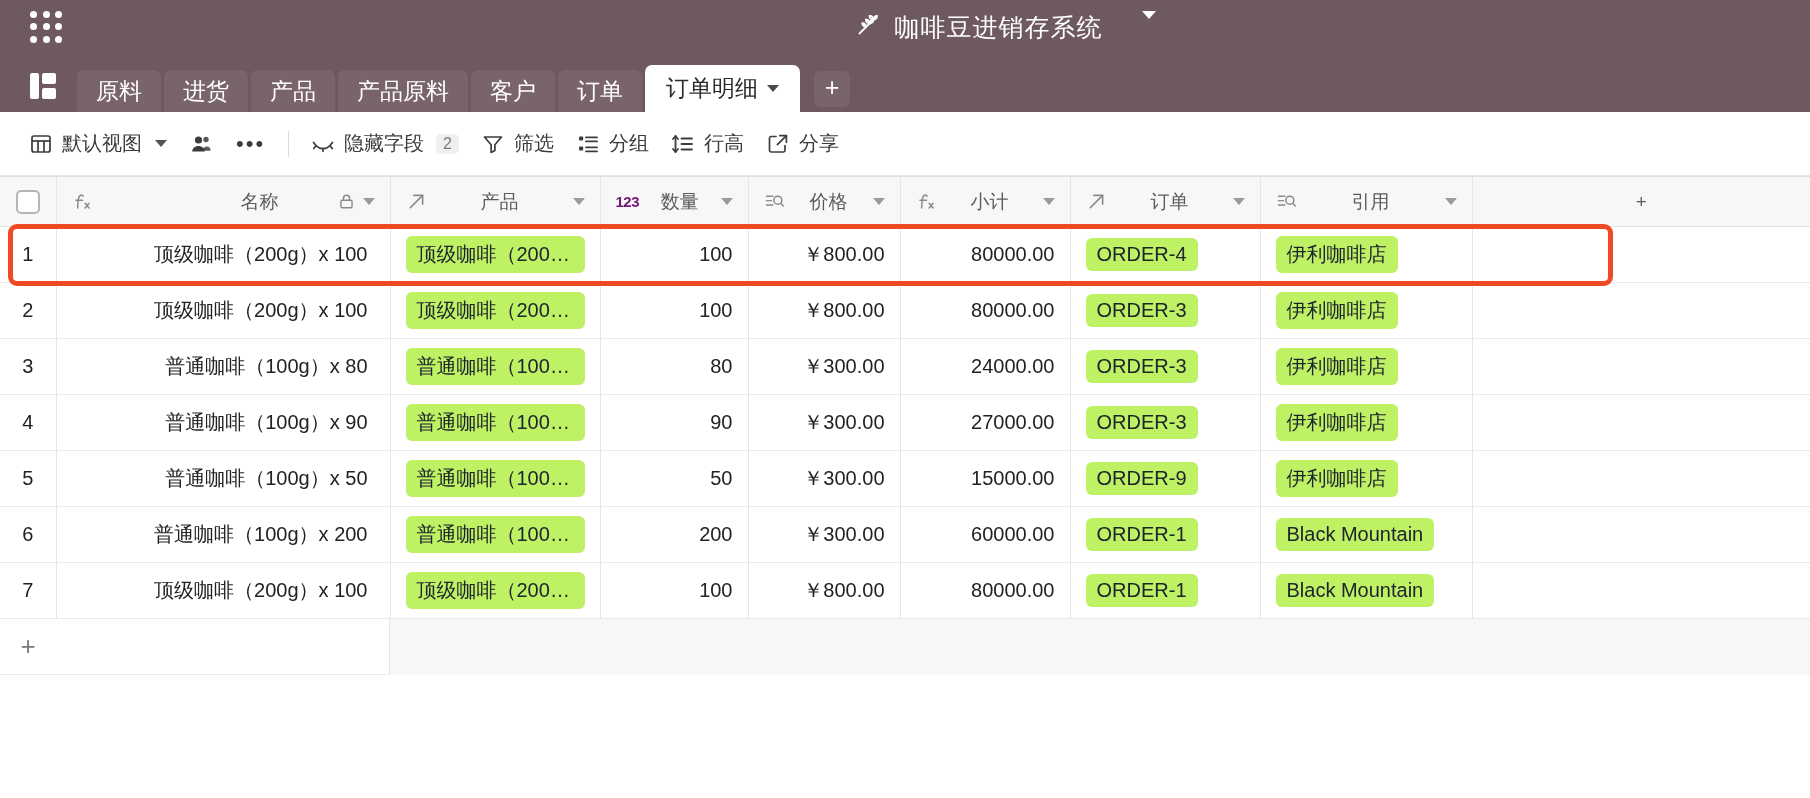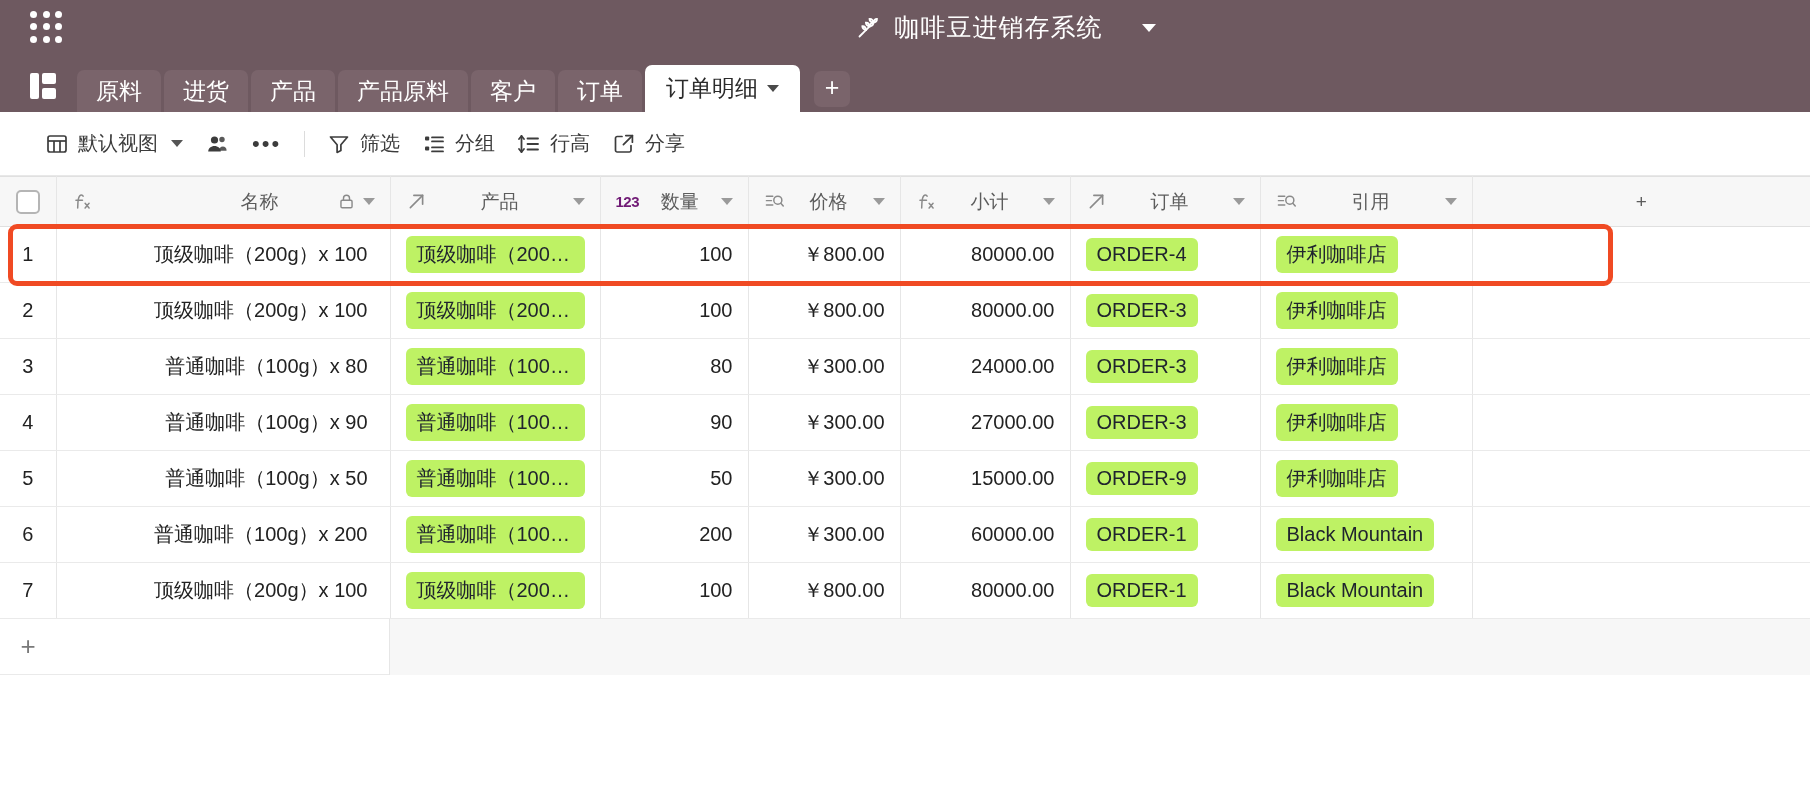--- a/index.html
+++ b/index.html
@@ -37,21 +37,21 @@
     position: absolute;
     left: 0; right: 0;
     display: flex;
     align-items: center;
     justify-content: center;
     gap: 12px;
     pointer-events: none;
   }
   .app-title-inner {
     display: flex;
-    align-items: center;
+    align-items: flex-start;
     gap: 13px;
     pointer-events: auto;
     transform: translateX(100px);
   }
   .wheat-icon { width: 27px; height: 27px; display:block; }
   .app-title {
     color: #ffffff;
     font-size: 25px;
     letter-spacing: 1px;
     white-space: nowrap;
@@ -127,21 +127,21 @@
     cursor: pointer;
     flex: none;
   }
 
   
   .toolbar {
     height: 64px;
     background: #ffffff;
     display: flex;
     align-items: center;
-    padding-left: 34px;
+    padding-left: 18px;
     gap: 0;
     border-bottom: 1px solid #e8e8e8;
   }
   .tb-item {
     display: flex;
     align-items: center;
     gap: 9px;
     padding: 7px 11px;
     border-radius: 6px;
     color: #3c3c3c;
@@ -381,20 +381,32 @@
         <circle cx="17" cy="7.5" r="2.7" opacity="0.85"></circle>
         <path d="M14 18.8c0-2.6 1.6-4.4 3.9-4.4 2 0 3.6 1.4 3.6 3.4v1z" opacity="0.85"></path>
       </svg>
     </span>
   </div>
 
   <div class="tb-dots">•••</div>
 
   <div class="tb-sep"></div>
 
+  <div class="tb-item">
+    <span>
+      <svg class="icn" viewBox="0 0 24 24" fill="none" stroke="#3c3c3c" stroke-width="1.7" stroke-linecap="round">
+        <path d="M2.5 10.5c3 4.2 6.2 6.2 9.5 6.2s6.5-2 9.5-6.2"></path>
+        <line x1="4.5" y1="14.2" x2="2.8" y2="16.6"></line>
+        <line x1="19.5" y1="14.2" x2="21.2" y2="16.6"></line>
+        <line x1="12" y1="16.7" x2="12" y2="19.3"></line>
+      </svg>
+    </span>
+    <span>隐藏字段</span>
+    <span class="tb-badge">2</span>
+  </div>
 
   <div class="tb-item">
     <span>
       <svg class="icn" viewBox="0 0 24 24" fill="none" stroke="#3c3c3c" stroke-width="1.7" stroke-linejoin="round">
         <path d="M3.5 5h17l-6.6 7.8v5.6l-3.8 2v-7.6z"></path>
       </svg>
     </span>
     <span>筛选</span>
   </div>
 

